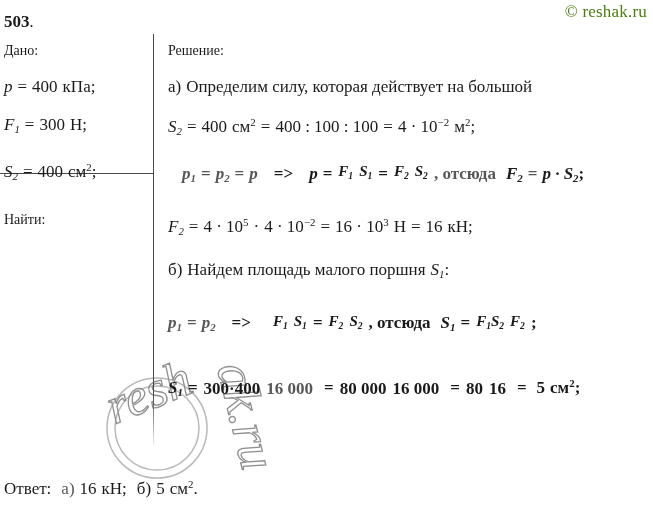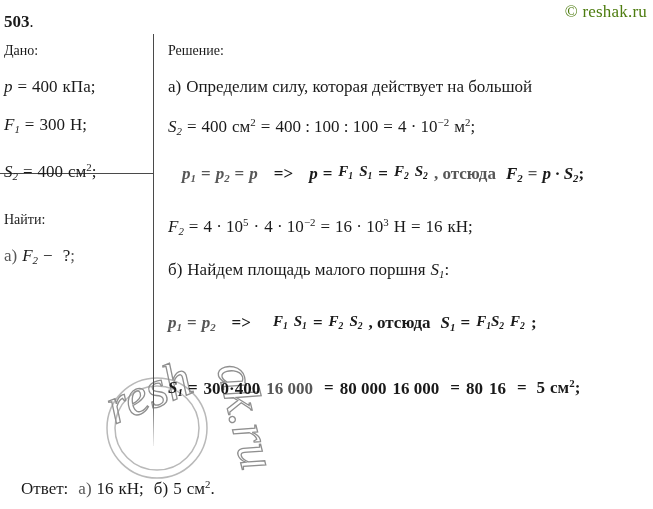--- a/index.html
+++ b/index.html
@@ -152,21 +152,21 @@
   .eqrow {
     font-size: 17px;
     line-height: 54px;
     white-space: nowrap;
     font-weight: bold;
   }
 
   
   #answer {
     position: absolute;
-    left: 21px;
+    left: 4px;
     top: 478px;
     font-size: 17px;
     white-space: nowrap;
     z-index: 3;
   }
   .gray { color: #575757; }
 </style>
 </head>
 <body>
 
@@ -199,23 +199,20 @@
   <div class="ln">
     <span class="it">F</span><sub>1</sub><span class="sp"></span><span>=</span><span class="sp"></span><span>300</span><span class="sp"></span><span>Н</span><span>;</span>
   </div>
 
   <div class="ln">
     <span class="it">S</span><sub>2</sub><span class="sp"></span><span>=</span><span class="sp"></span><span>400</span><span class="sp"></span><span>см</span><sup>2</sup><span>;</span>
   </div>
 
   <div class="hdr" style="margin-top:8px">Найти:</div>
 
-  <div class="ln">
-    <span class="gray">а)</span><span class="sp"></span><span class="it">F</span><sub>2</sub><span class="sp"></span><span>−</span><span class="sp2"></span><span>?</span><span class="gray">;</span>
-  </div>
 
 </div>
 
 <div id="right">
 
   <div class="hdr">Решение:</div>
 
   <div class="ln" style="line-height:37px">
     <span>а)</span><span class="sp"></span><span>Определим силу, которая действует на большой</span>
   </div>

